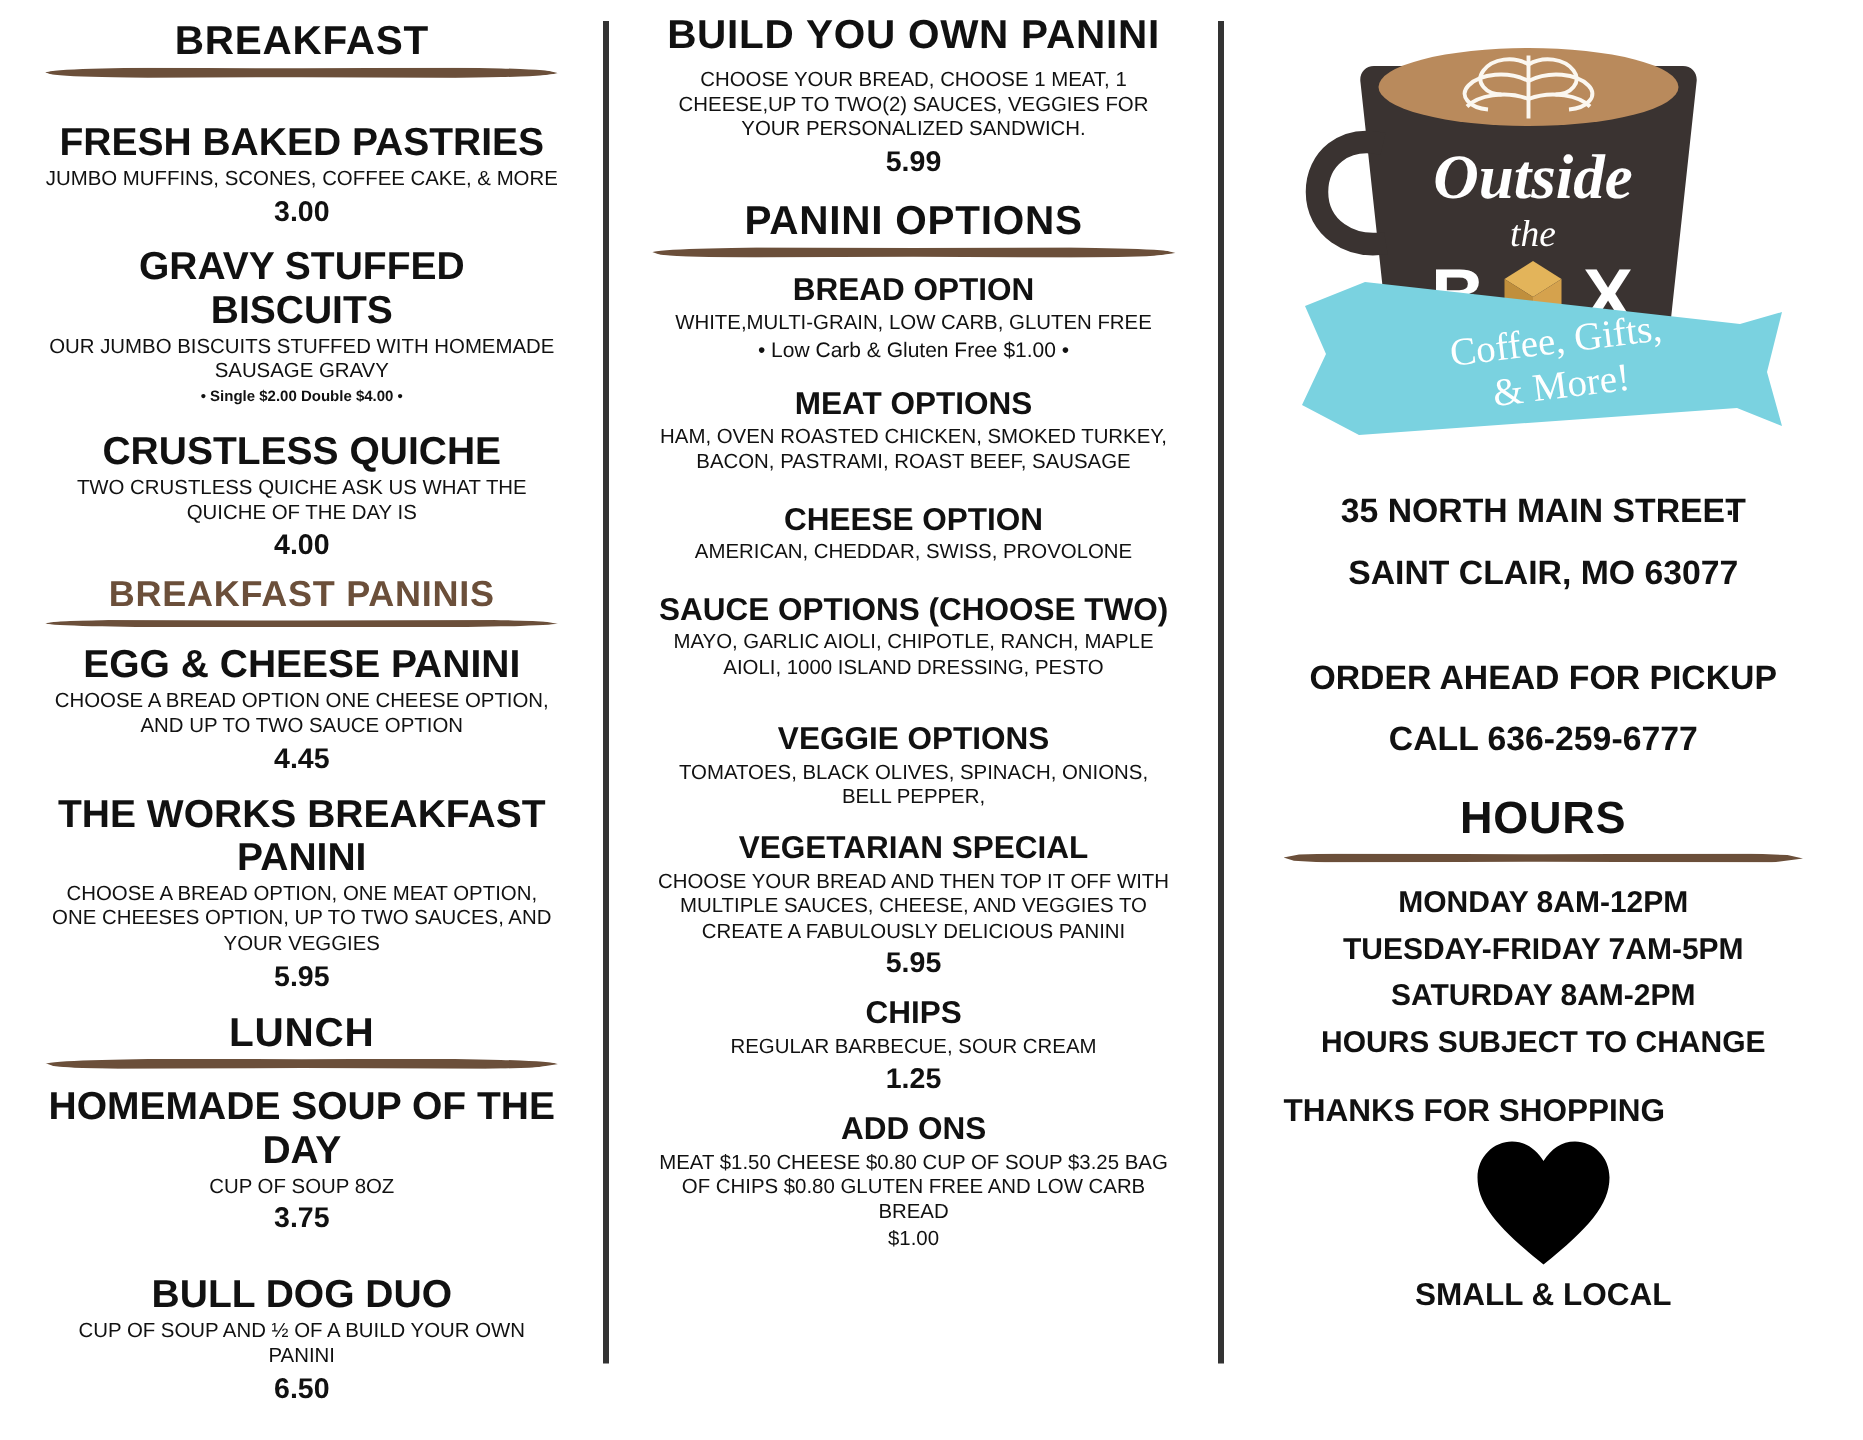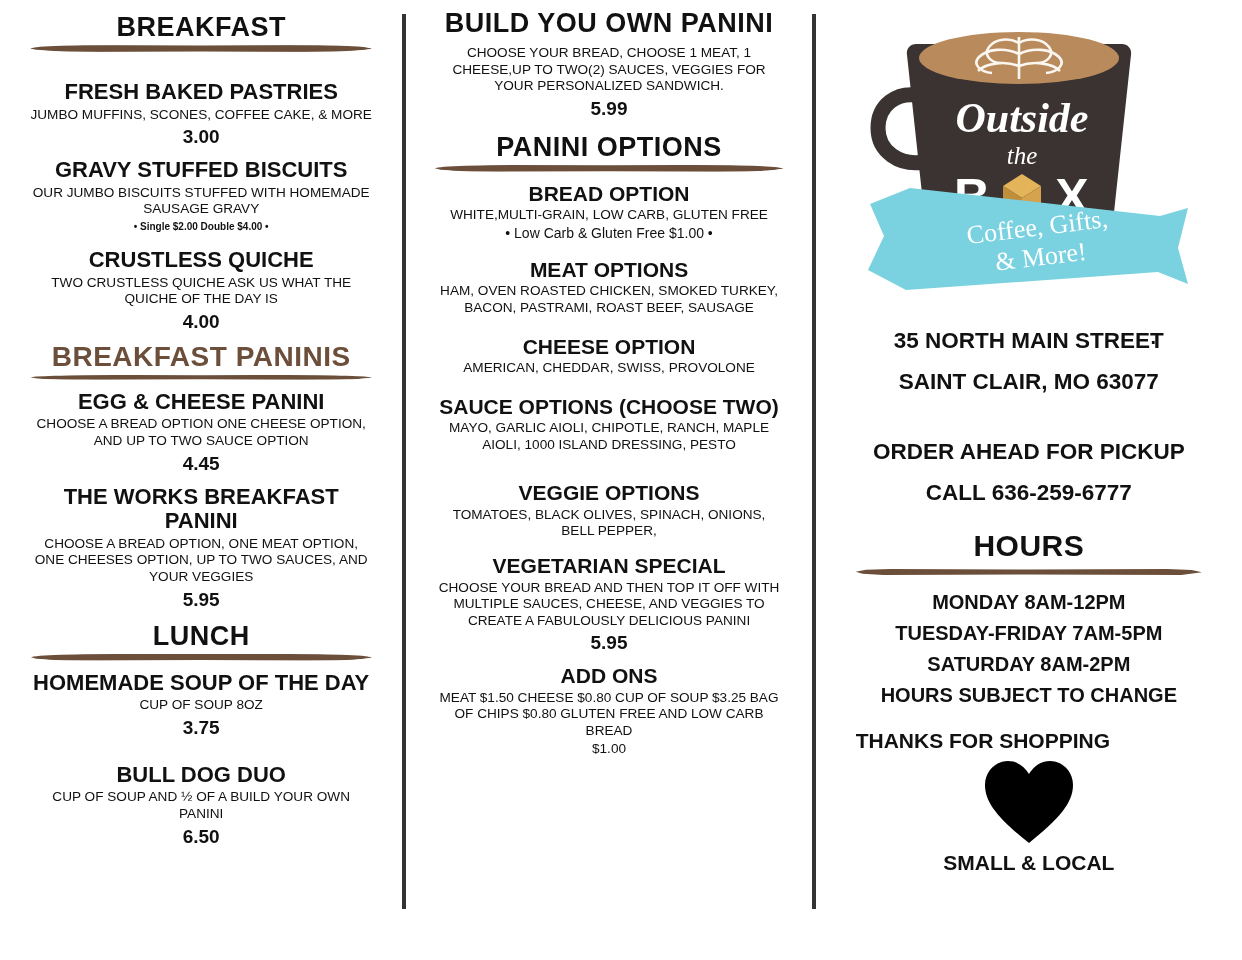--- a/index.html
+++ b/index.html
@@ -50,35 +50,35 @@
   .sec-title {
     font-size: 27px;
     font-weight: bold;
     text-align: center;
     letter-spacing: 0.5px;
     margin: 4px 0 2px 0;
     text-transform: uppercase;
     font-family: "Liberation Sans", sans-serif;
   }
   .sec-title.sub {
-    font-size: 28px;
+    font-size: 24px;
     color: #6b4f3a;
   }
   .rule {
     height: 7px;
     margin: 2px auto 10px auto;
     width: 100%;
     background: #6b4f3a;
     border-radius: 50%/100%;
     clip-path: polygon(0% 45%, 3% 12%, 10% 0%, 50% 8%, 90% 0%, 97% 18%, 100% 55%, 94% 100%, 50% 92%, 8% 100%, 2% 80%);
   }
   .rule.thin { height: 5px; }
 
   .item-name {
-    font-size: 22px;
+    font-size: 26px;
     font-weight: bold;
     text-align: center;
     text-transform: uppercase;
     line-height: 1.12;
     margin: 10px 0 2px 0;
   }
   .item-name.lg { font-size: 21px; }
   .item-desc {
     font-size: 13.6px;
     text-align: center;
@@ -254,20 +254,25 @@
       <div class="item-name lg" style="margin-top:28px;">VEGGIE OPTIONS</div>
       <div class="item-desc">TOMATOES, BLACK OLIVES, SPINACH, ONIONS, BELL PEPPER,</div>
     </div>
 
     <div>
       <div class="item-name lg" style="margin-top:14px;">VEGETARIAN SPECIAL</div>
       <div class="item-desc">CHOOSE YOUR BREAD AND THEN TOP IT OFF WITH MULTIPLE SAUCES, CHEESE, AND VEGGIES TO CREATE A FABULOUSLY DELICIOUS PANINI</div>
       <div class="item-price">5.95</div>
     </div>
 
+    <div>
+      <div class="item-name lg" style="margin-top:10px;">CHIPS</div>
+      <div class="item-desc">REGULAR BARBECUE, SOUR CREAM</div>
+      <div class="item-price">1.25</div>
+    </div>
 
     <div>
       <div class="item-name lg" style="margin-top:10px;">ADD ONS</div>
       <div class="item-desc">MEAT $1.50 CHEESE $0.80 CUP OF SOUP $3.25 BAG OF CHIPS $0.80 GLUTEN FREE AND LOW CARB BREAD</div>
       <div class="item-desc">$1.00</div>
     </div>
   </div>
 
   <div class="divider">
       <span></span>

